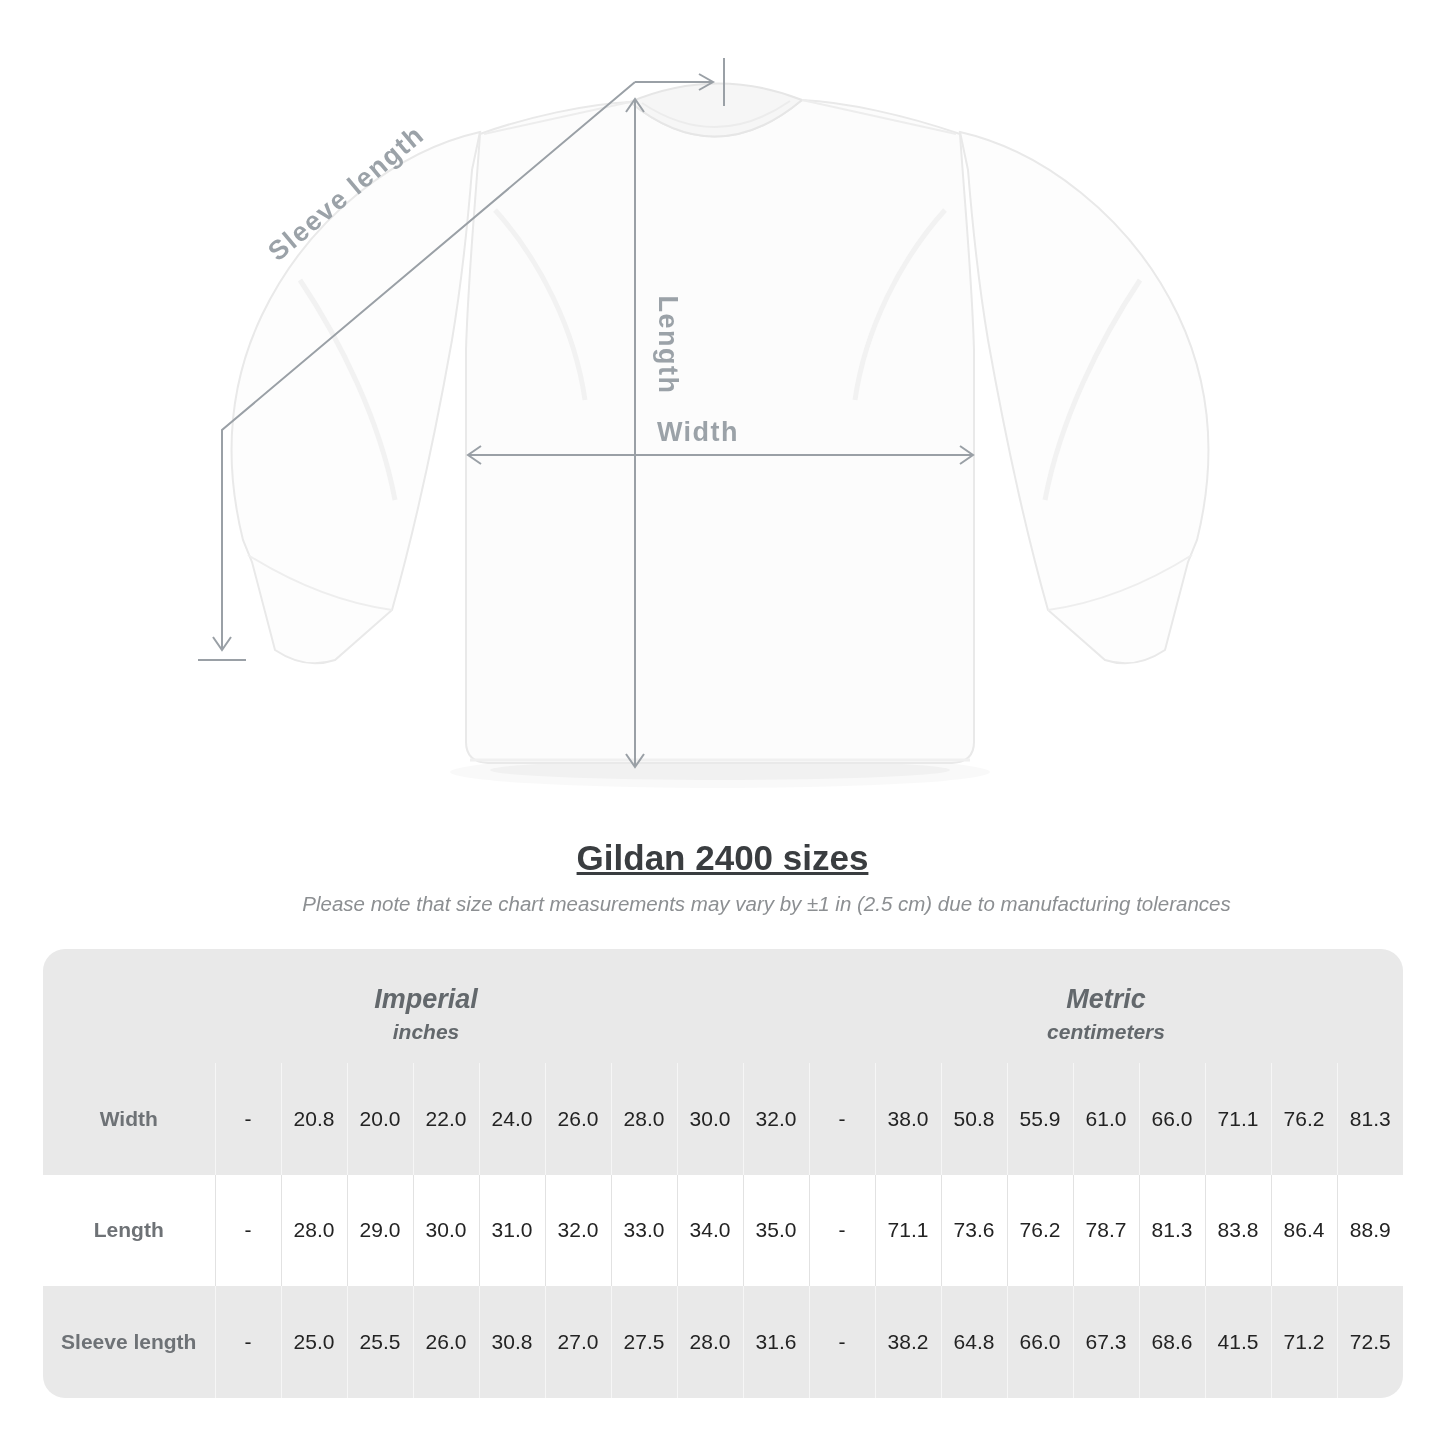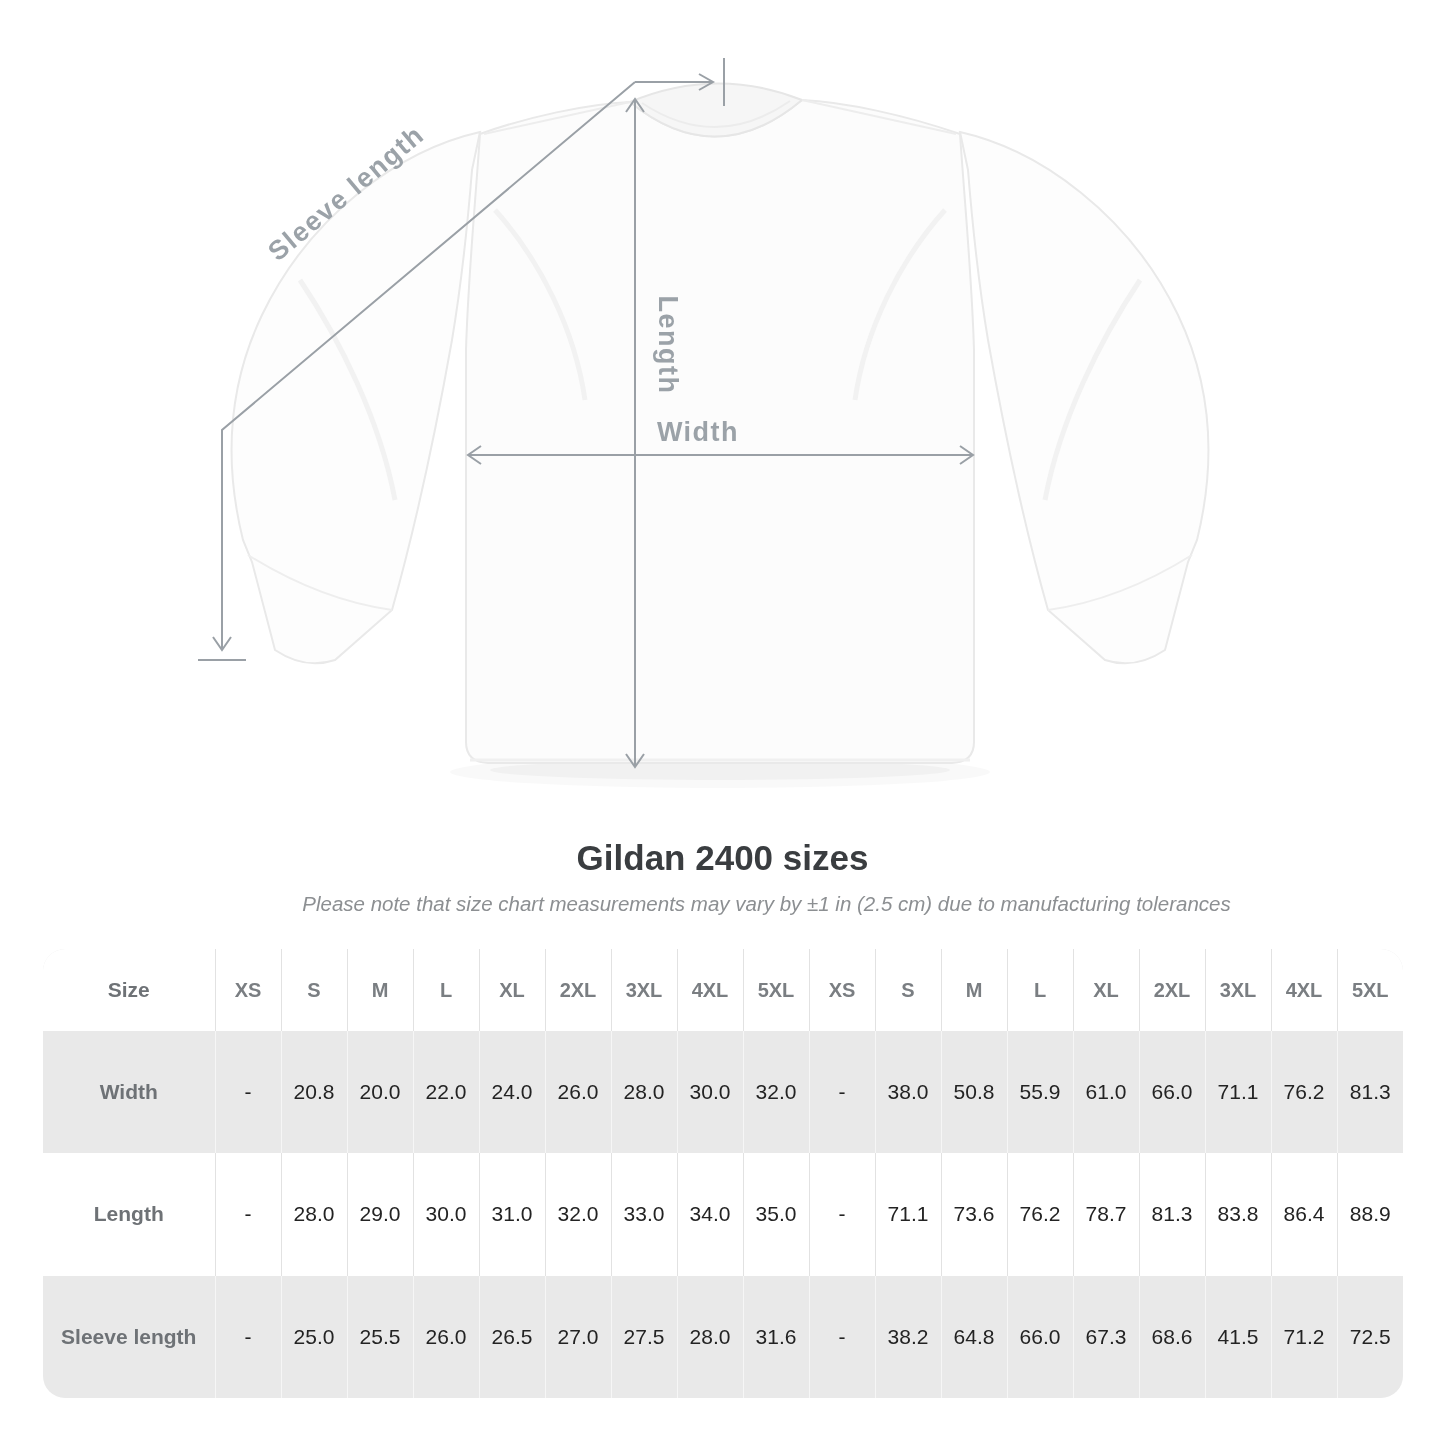--- a/index.html
+++ b/index.html
@@ -7,21 +7,21 @@
        font-family:"Liberation Sans","DejaVu Sans",sans-serif;}
 
   
   .diagram{position:absolute;left:0;top:0;width:1445px;height:820px;}
   .diagram svg{display:block;width:100%;height:100%;}
   .measure-label{font-family:"Liberation Sans","DejaVu Sans",sans-serif;
                  font-weight:bold;font-size:27px;letter-spacing:1.5px;}
 
   
   .chart-title{position:absolute;left:0;top:838px;width:1445px;text-align:center;
-               font-size:35px;font-weight:bold;color:#3a3d40;}
+               font-size:35px;font-weight:bold;color:#3a3d40;text-decoration:underline;}
   .chart-subtitle{position:absolute;left:0;top:892px;width:1445px;text-align:center;
                font-size:20.5px;font-style:italic;color:#8c8f92;padding-left:44px;}
 
   
   .card{position:absolute;left:43px;top:949px;width:1360px;height:449px;
         background:#e9e9e9;border-radius:22px;overflow:hidden;}
   table.sizes{width:100%;height:100%;border-collapse:collapse;table-layout:fixed;}
   col.c-label{width:172px;}
   tr.group-row{height:114px;}
   tr.size-row{height:82px;}
@@ -118,40 +118,29 @@
 <div class="chart-title">Gildan 2400 sizes</div>
 <div class="chart-subtitle">Please note that size chart measurements may vary by ±1 in (2.5 cm) due to manufacturing tolerances</div>
 
 <div class="card">
   <table class="sizes">
     <colgroup>
       <col class="c-label">
         <col span="18">
     </colgroup>
     <thead>
-      <tr class="size-row row-white">
-        <th class="row-label">Size</th>
-        <th class="size-head">XS</th>
-        <th class="size-head">S</th>
-        <th class="size-head">M</th>
-        <th class="size-head">L</th>
-        <th class="size-head">XL</th>
-        <th class="size-head">2XL</th>
-        <th class="size-head">3XL</th>
-        <th class="size-head">4XL</th>
-        <th class="size-head">5XL</th>
-        <th class="size-head">XS</th>
-        <th class="size-head">S</th>
-        <th class="size-head">M</th>
-        <th class="size-head">L</th>
-        <th class="size-head">XL</th>
-        <th class="size-head">2XL</th>
-        <th class="size-head">3XL</th>
-        <th class="size-head">4XL</th>
-        <th class="size-head">5XL</th>
+      <tr class="group-row">
+        <th colspan="10">
+          <div class="g-name">Imperial</div>
+          <div class="g-unit">inches</div>
+        </th>
+        <th colspan="9">
+          <div class="g-name">Metric</div>
+          <div class="g-unit">centimeters</div>
+        </th>
       </tr>
     </thead>
     <tbody>
       <tr class="data-row row-gray">
         <th class="row-label">Width</th>
         <td class="val">-</td>
         <td class="val">20.8</td>
         <td class="val">20.0</td>
         <td class="val">22.0</td>
         <td class="val">24.0</td>
@@ -189,21 +178,21 @@
         <td class="val">83.8</td>
         <td class="val">86.4</td>
         <td class="val">88.9</td>
       </tr>
       <tr class="data-row row-gray">
         <th class="row-label">Sleeve length</th>
         <td class="val">-</td>
         <td class="val">25.0</td>
         <td class="val">25.5</td>
         <td class="val">26.0</td>
-        <td class="val">26.5</td>
+        <td class="val">30.8</td>
         <td class="val">27.0</td>
         <td class="val">27.5</td>
         <td class="val">28.0</td>
         <td class="val">31.6</td>
         <td class="val">-</td>
         <td class="val">38.2</td>
         <td class="val">64.8</td>
         <td class="val">66.0</td>
         <td class="val">67.3</td>
         <td class="val">68.6</td>

